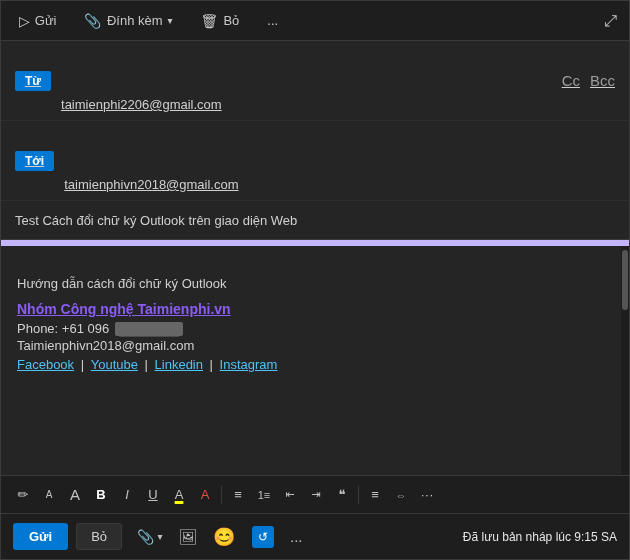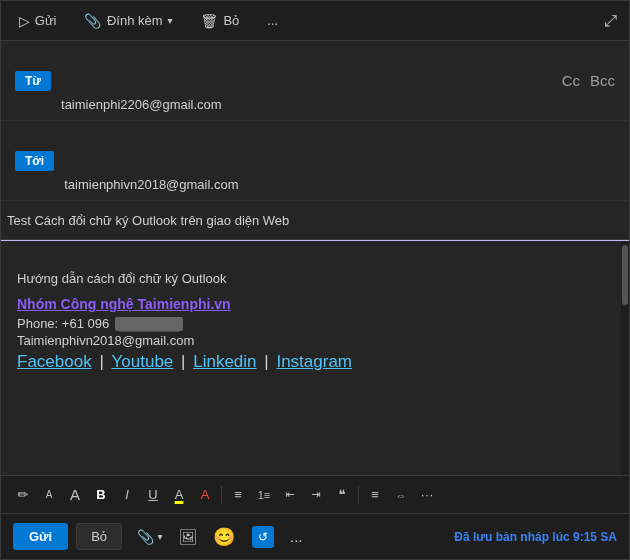--- a/index.html
+++ b/index.html
@@ -49,21 +49,22 @@
     .toolbar-expand {
       margin-left: auto;
       color: #c8c8c8;
       cursor: pointer;
       font-size: 16px;
     }
 
     
     .fields-area {
       background: #252526;
-      border-bottom: 1px solid #c4b5fd;
+      border-bottom: 6px solid #c4b5fd;
+      text-decoration: underline;
     }
 
     .field-row {
       display: flex;
       align-items: center;
       padding: 8px 14px;
       border-bottom: 1px solid #2f2f2f;
       min-height: 42px;
     }
 
@@ -90,21 +91,21 @@
     .cc-bcc {
       margin-left: auto;
       display: flex;
       gap: 10px;
       font-size: 15px;
       color: #9d9d9d;
     }
     .cc-bcc span { cursor: pointer; }
 
     .subject-row {
-      padding: 10px 6px;
+      padding: 10px 14px;
       border-bottom: 1px solid #3a3a3a;
     }
     .subject-input {
       background: transparent;
       border: none;
       outline: none;
       color: #d0d0d0;
       font-size: 13px;
       width: 100%;
     }
@@ -174,21 +175,21 @@
       user-select: none;
     }
 
     .sig-email {
       font-size: 13px;
       color: #d0d0d0;
       margin-bottom: 4px;
     }
 
     .sig-links {
-      font-size: 17px;
+      font-size: 13px;
       color: #d0d0d0;
     }
 
     .sig-links a {
       color: #4fc3f7;
       text-decoration: underline;
       cursor: pointer;
     }
 
     .sig-links span {
@@ -293,22 +294,21 @@
       border-radius: 3px;
     }
 
     .attach-chevron {
       font-size: 10px;
     }
 
     .draft-status {
       margin-left: auto;
       font-size: 12px;
-      color: #3b82f6;
-      font-weight: bold;
+      color: #e5e5e5;
     }
 
     .emoji-icon {
       font-size: 18px;
     }
 
     .blue-box-icon {
       width: 22px;
       height: 22px;
       background: #0078d4;

